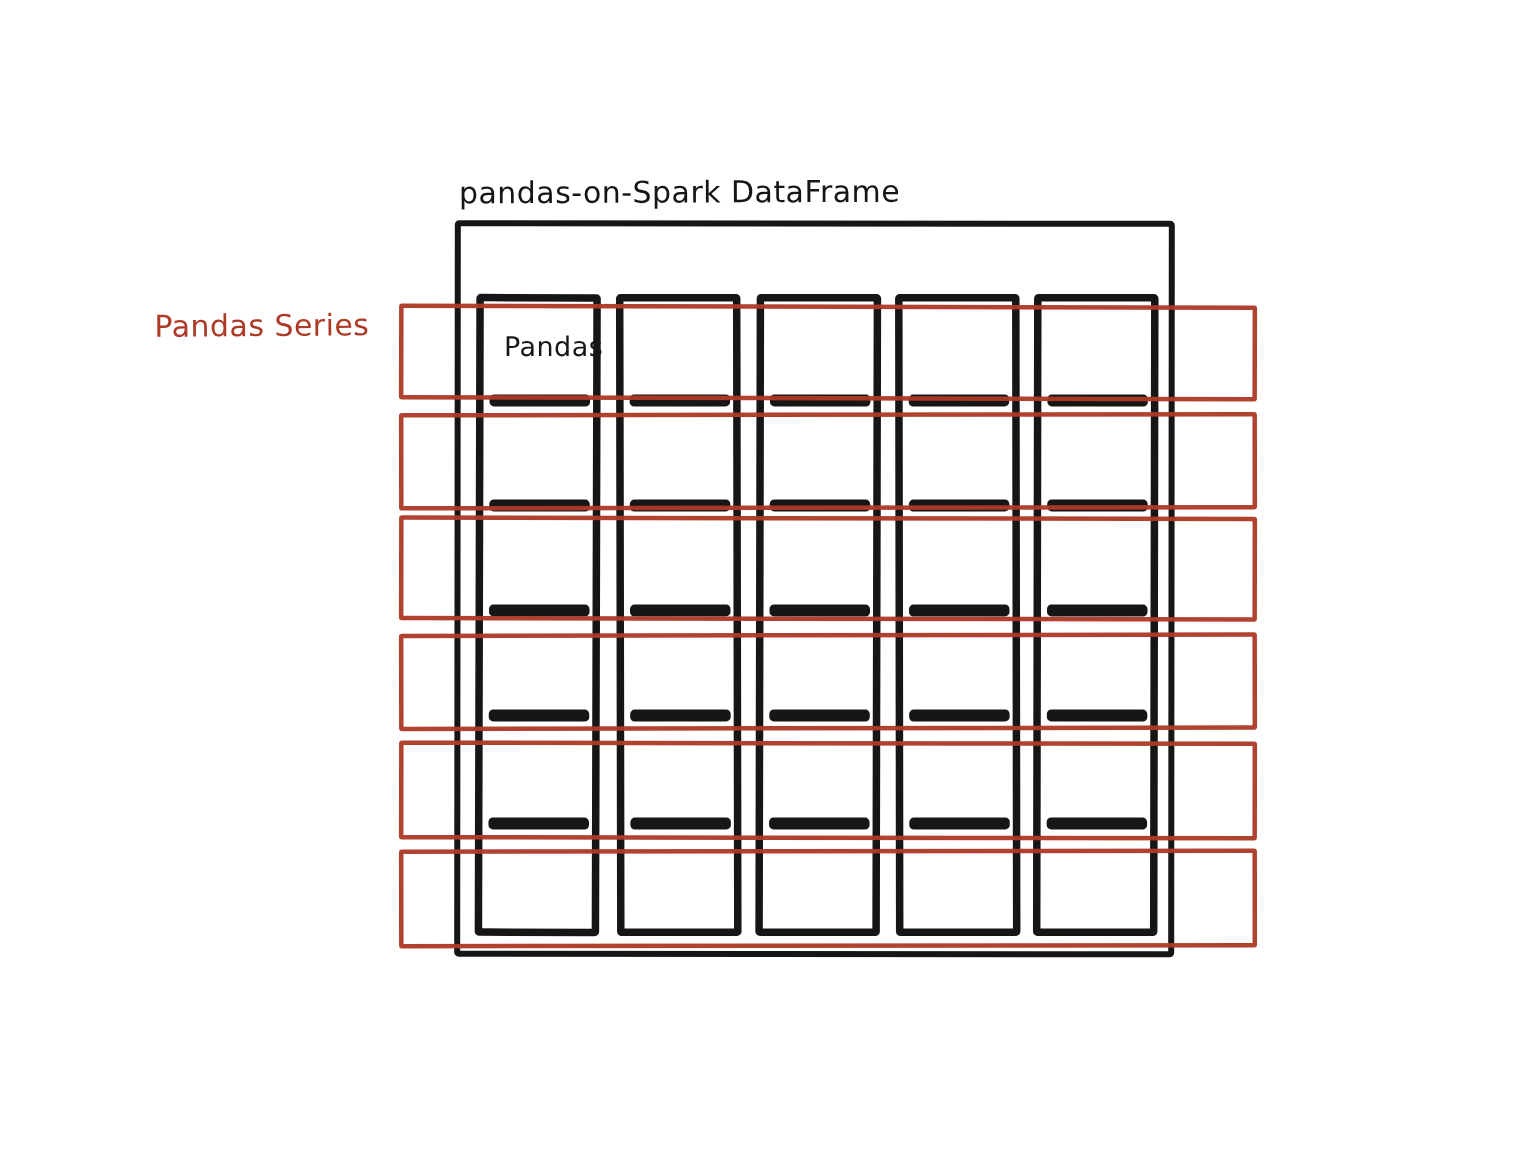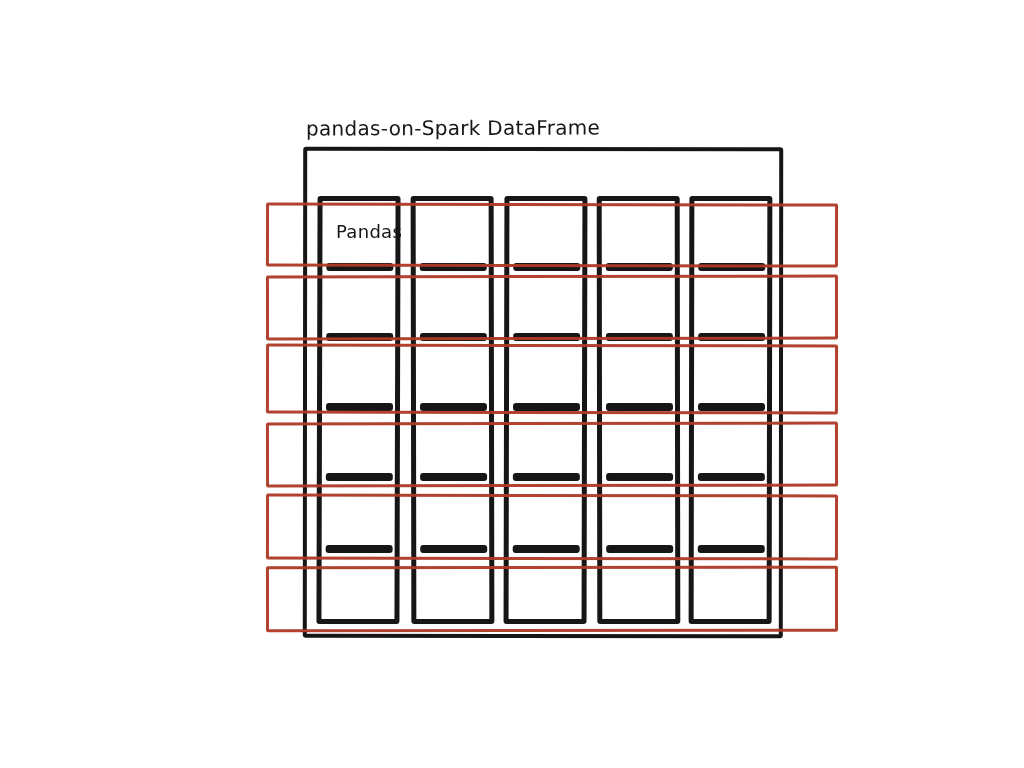--- a/index.html
+++ b/index.html
@@ -82,16 +82,17 @@
       <div class="red-row" style="top: 203px; height: 64px; transform: rotate(0.12deg);"></div>
       <div class="red-row" style="top: 275px; height: 65px; transform: rotate(-0.08deg);"></div>
       <div class="red-row" style="top: 344px; height: 70px; transform: rotate(0.1deg);"></div>
       <div class="red-row" style="top: 422px; height: 65px; transform: rotate(-0.1deg);"></div>
       <div class="red-row" style="top: 494px; height: 66px; transform: rotate(0.08deg);"></div>
       <div class="red-row" style="top: 566px; height: 66px; transform: rotate(-0.06deg);"></div>
     </div>
 
   <div class="text-layer">
     <div class="label df-title">pandas-on-Spark DataFrame</div>
+    <div class="label pandas-series-label">Pandas Series</div>
     <div class="label value-label">Pandas</div>
   </div>
 
 </div>
 
 </body></html>

